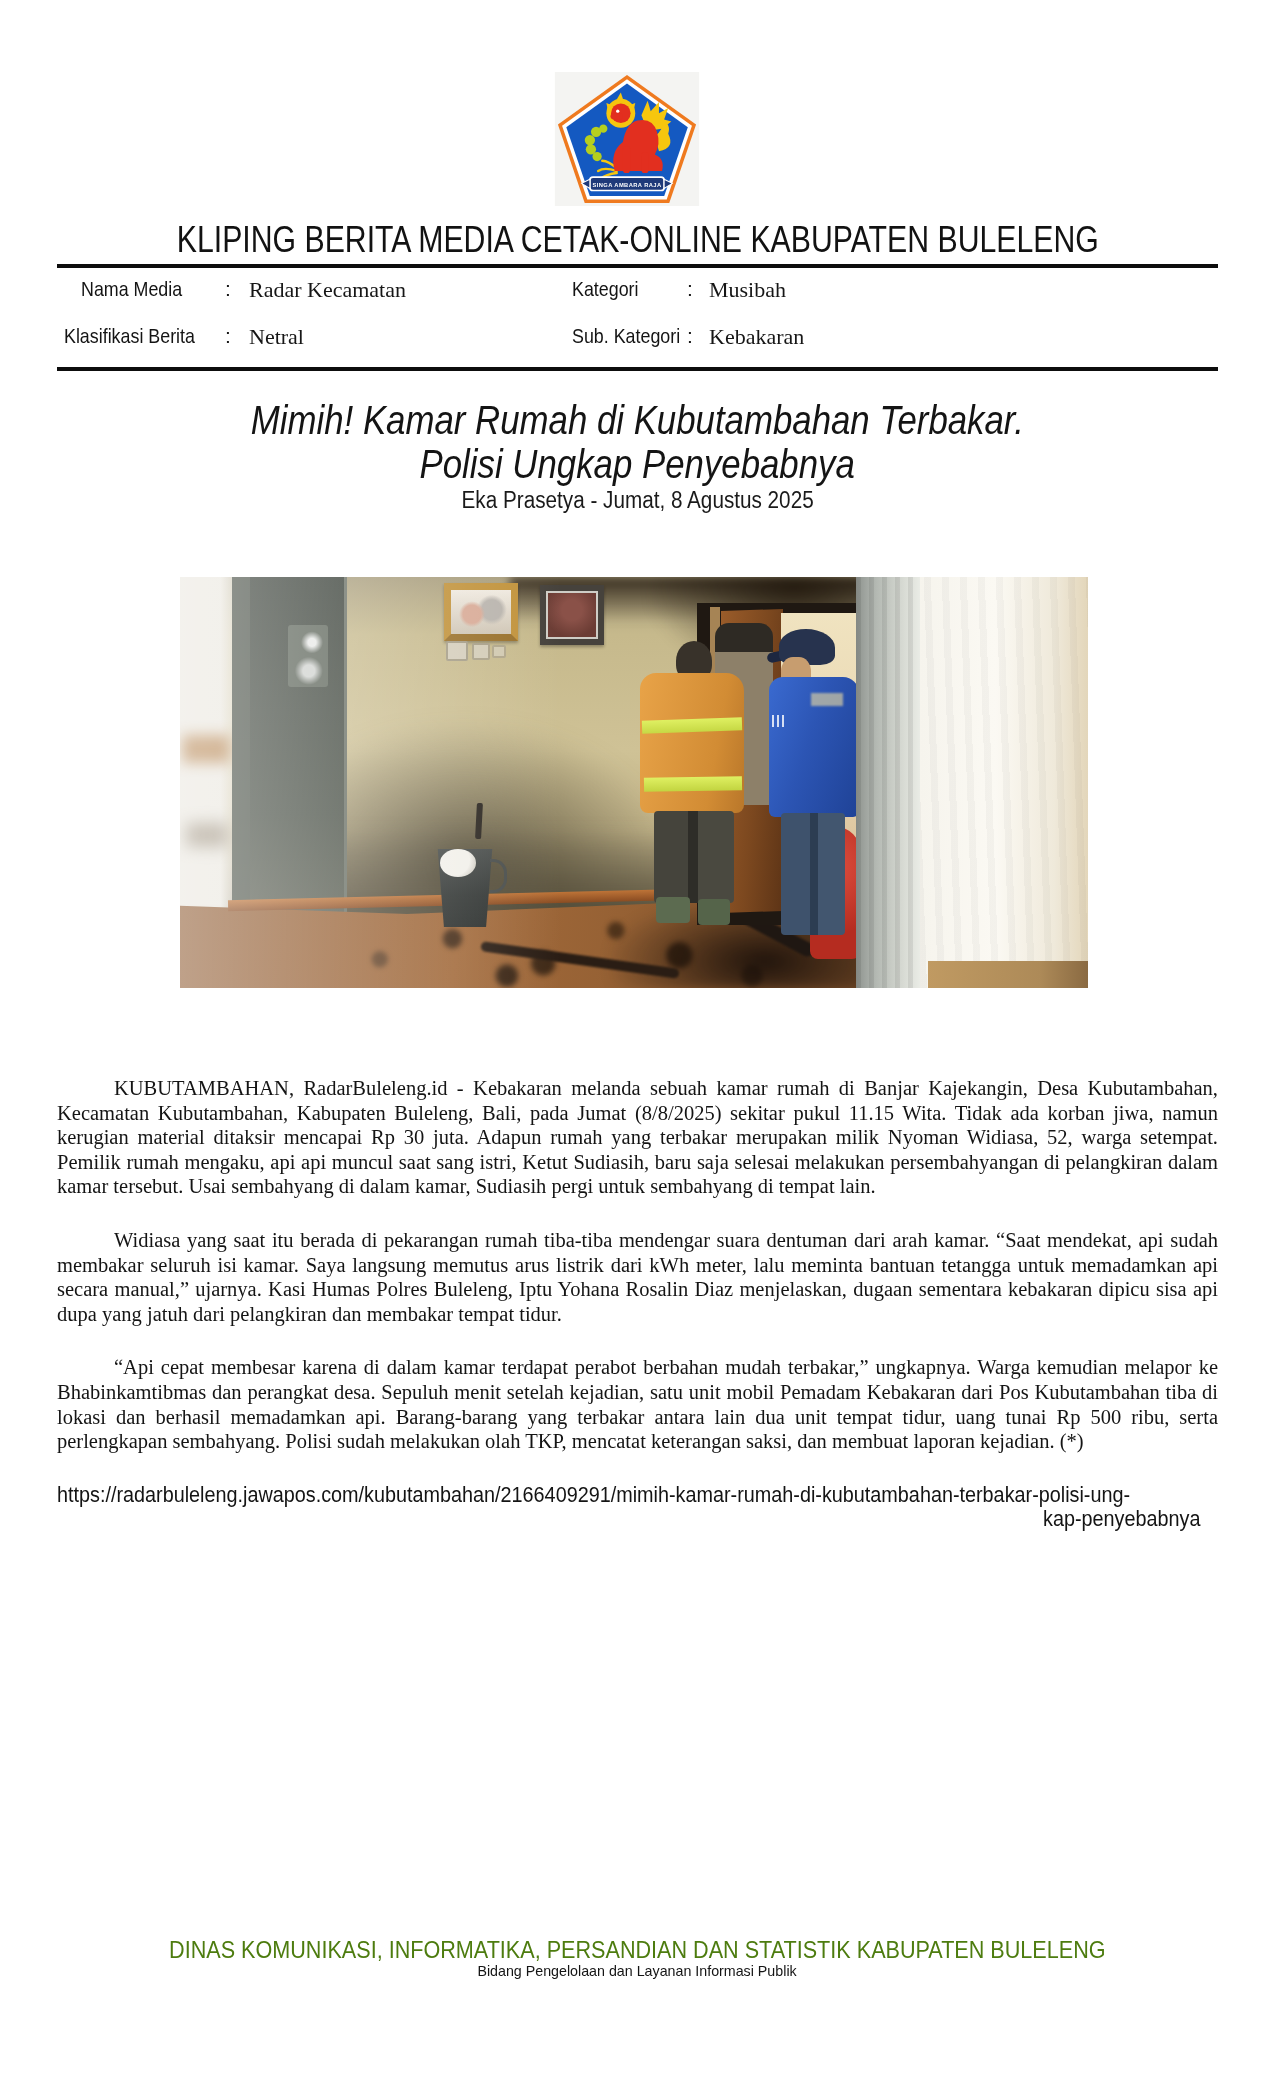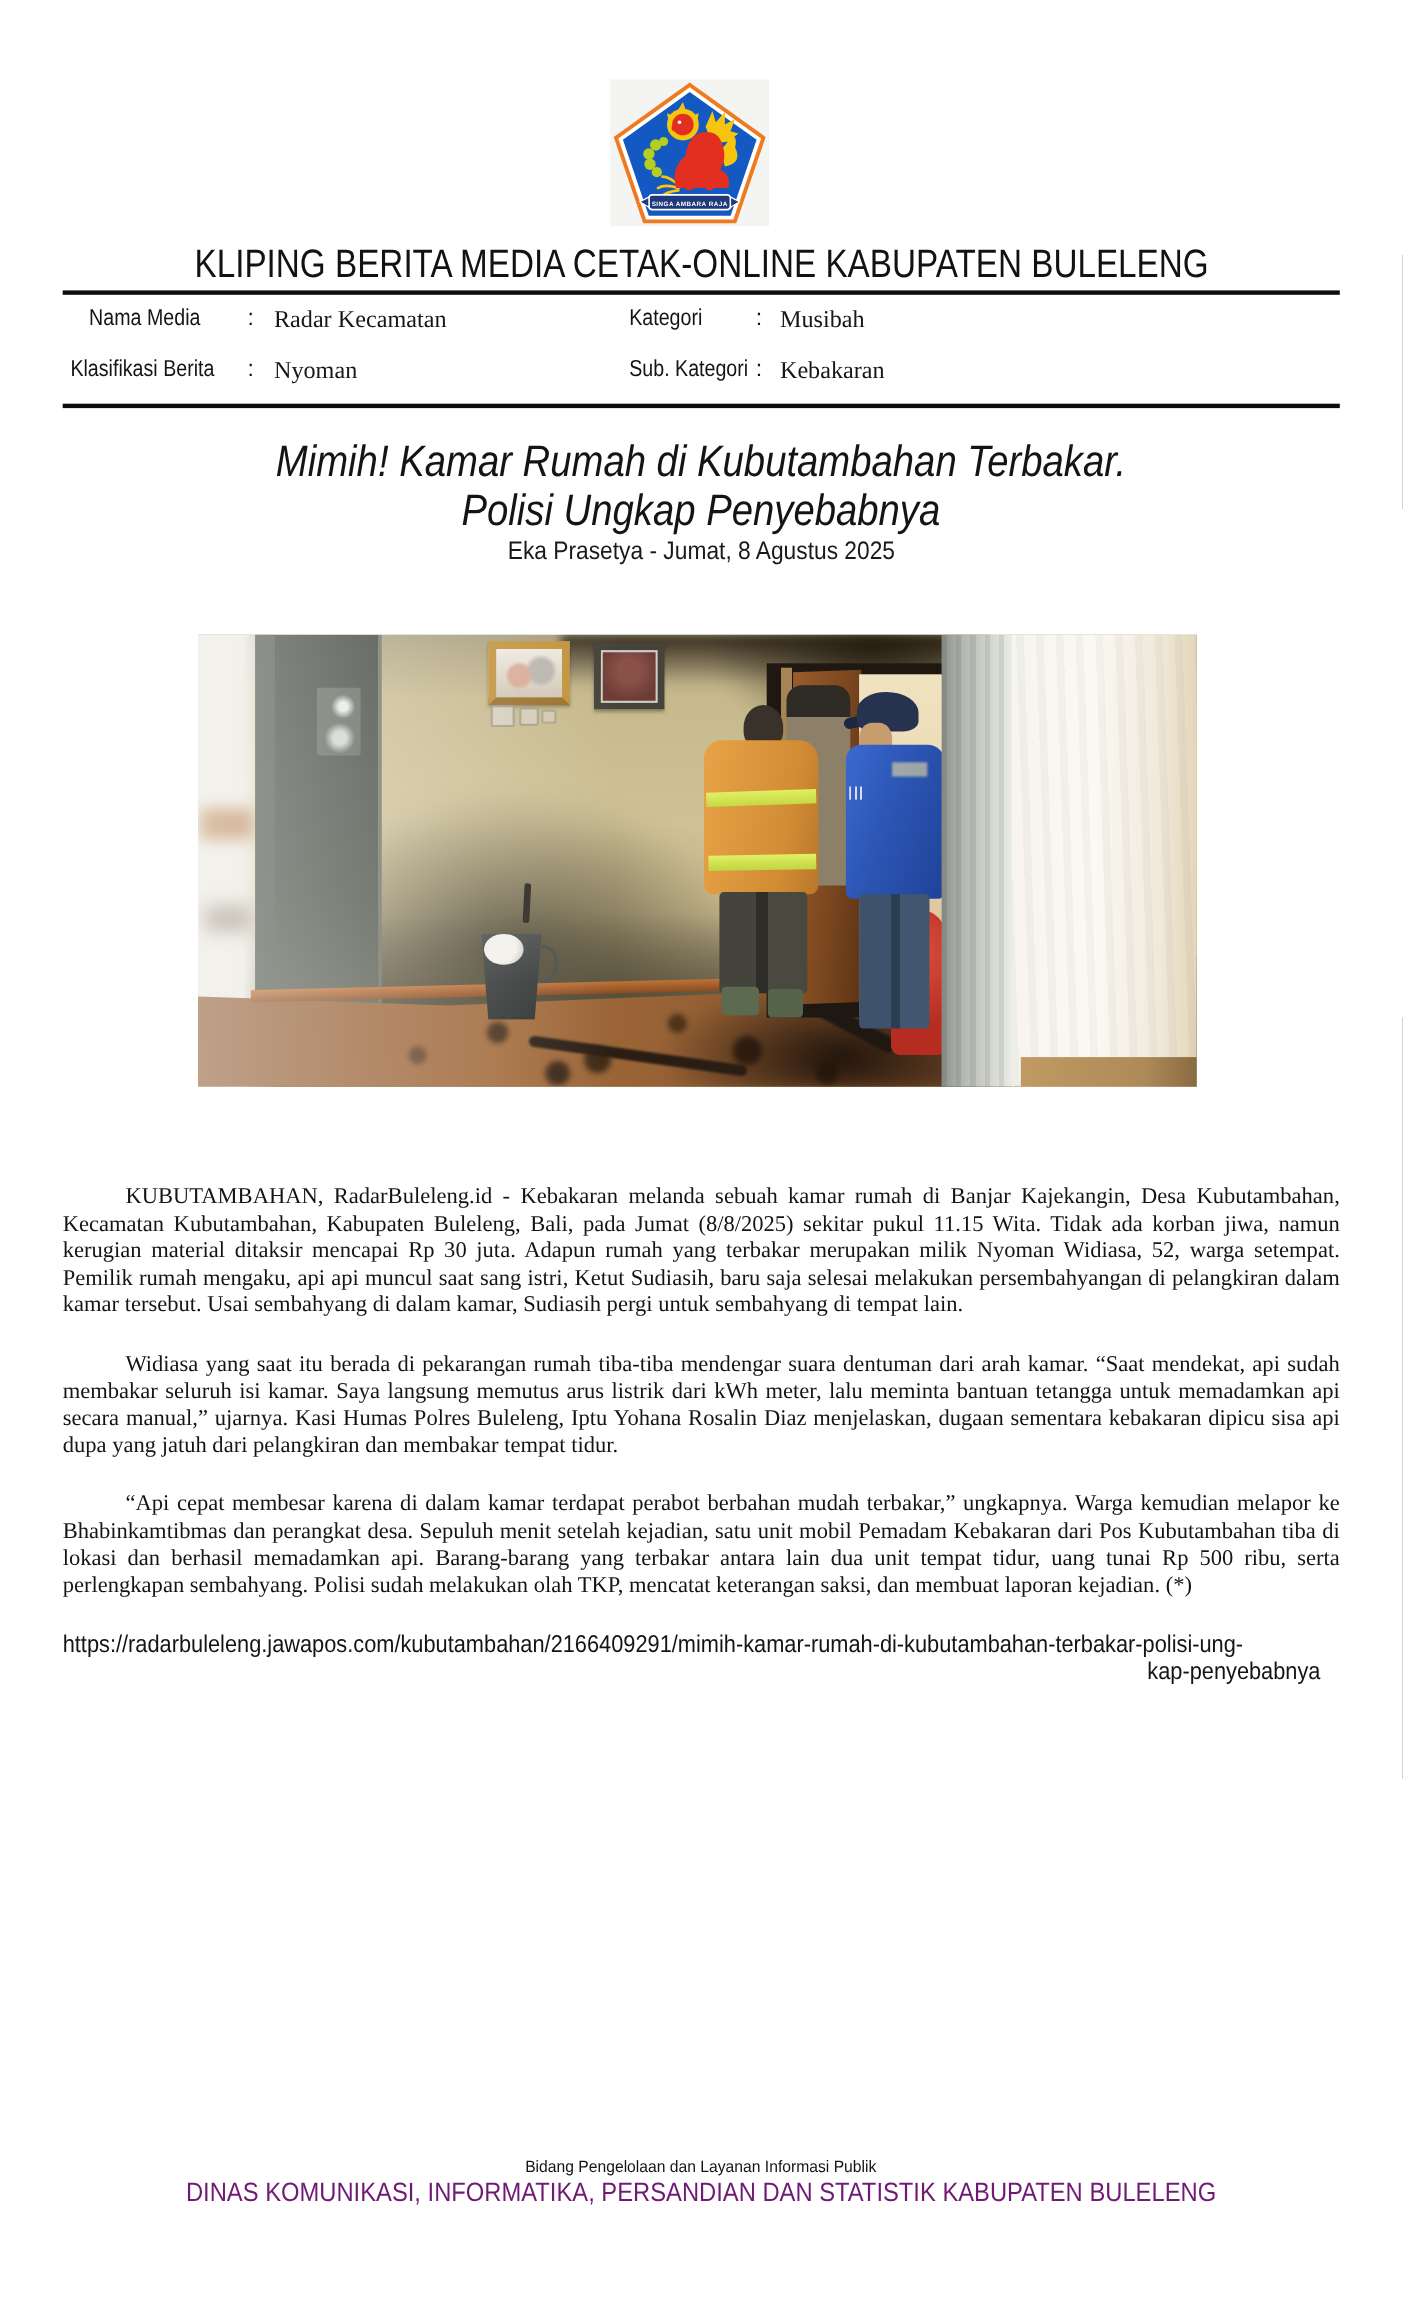--- a/index.html
+++ b/index.html
@@ -152,22 +152,22 @@
   .body-text p{margin:0 0 29px 0;text-indent:57px;text-align:justify;
                font-size:20.5px;line-height:24.6px;color:#141414;}
   .src-url{font-family:"Liberation Sans",sans-serif;font-size:22px;line-height:24px;
            color:#141414;margin-top:1px;text-align:right;}
   .src-url .cxl{transform:scaleX(.9);}
 
   
   .foot1{position:absolute;left:0;top:1962px;width:1275px;text-align:center;
          font-family:"Liberation Sans",sans-serif;font-size:15px;color:#141414;white-space:nowrap;}
   .foot1 .cxc{transform:scaleX(.95);}
-  .foot2{position:absolute;left:0;top:1980px;width:1275px;text-align:center;
-         font-family:"Liberation Sans",sans-serif;font-size:24px;color:#701a75;white-space:nowrap;}
+  .foot2{position:absolute;left:0;top:1936px;width:1275px;text-align:center;
+         font-family:"Liberation Sans",sans-serif;font-size:24px;color:#4d7c0f;white-space:nowrap;}
   .foot2 .cxc{transform:scaleX(.9);}
 </style>
 </head>
 <body>
 
 <div class="page">
 
   <div class="logo-wrap">
     <svg width="150" height="134" viewBox="0 0 140 130" aria-hidden="false">
       <rect x="0" y="0" width="140" height="130" fill="#f4f4f2"></rect>
@@ -222,21 +222,21 @@
   <div class="rule rule-top"></div>
 
   <div>
     <div class="meta-item mi-l colL row1">
       <span class="lbl"><span class="cxl">Nama Media</span></span><span class="col">:</span><span class="val">Radar Kecamatan</span>
     </div>
     <div class="meta-item mi-r colR row1">
       <span class="lbl"><span class="cxl">Kategori</span></span><span class="col">:</span><span class="val">Musibah</span>
     </div>
     <div class="meta-item mi-l colL row2">
-      <span class="lbl"><span class="cxl">Klasifikasi Berita</span></span><span class="col">:</span><span class="val">Nyoman</span>
+      <span class="lbl"><span class="cxl">Klasifikasi Berita</span></span><span class="col">:</span><span class="val">Netral</span>
     </div>
     <div class="meta-item mi-r colR row2">
       <span class="lbl"><span class="cxl">Sub. Kategori</span></span><span class="col">:</span><span class="val">Kebakaran</span>
     </div>
   </div>
 
   <div class="rule rule-bot"></div>
 
   <div class="art-title at1">
     <span class="cxc">Mimih! Kamar Rumah di Kubutambahan Terbakar.</span>

